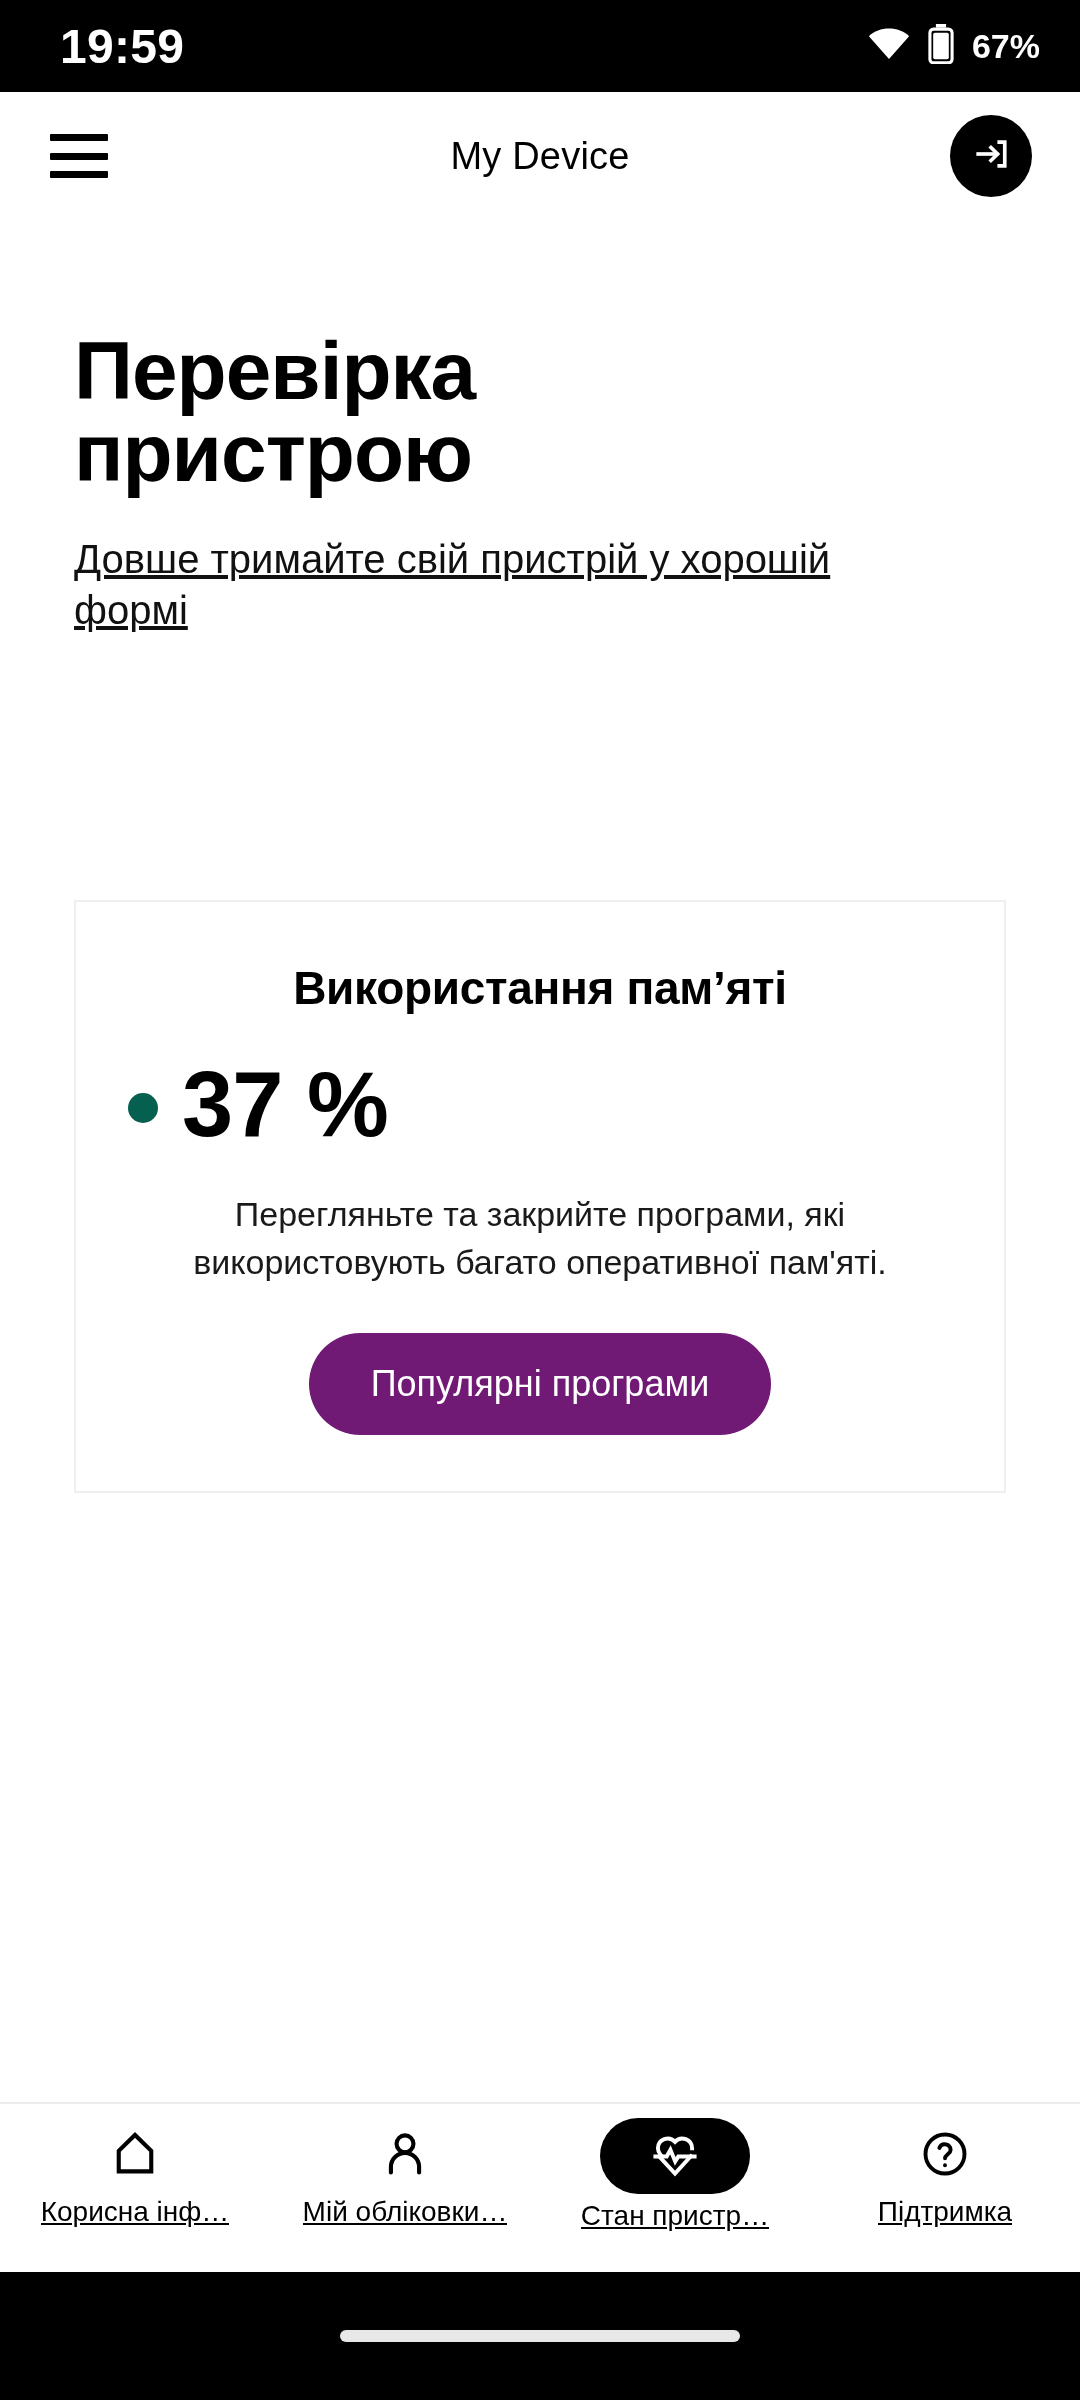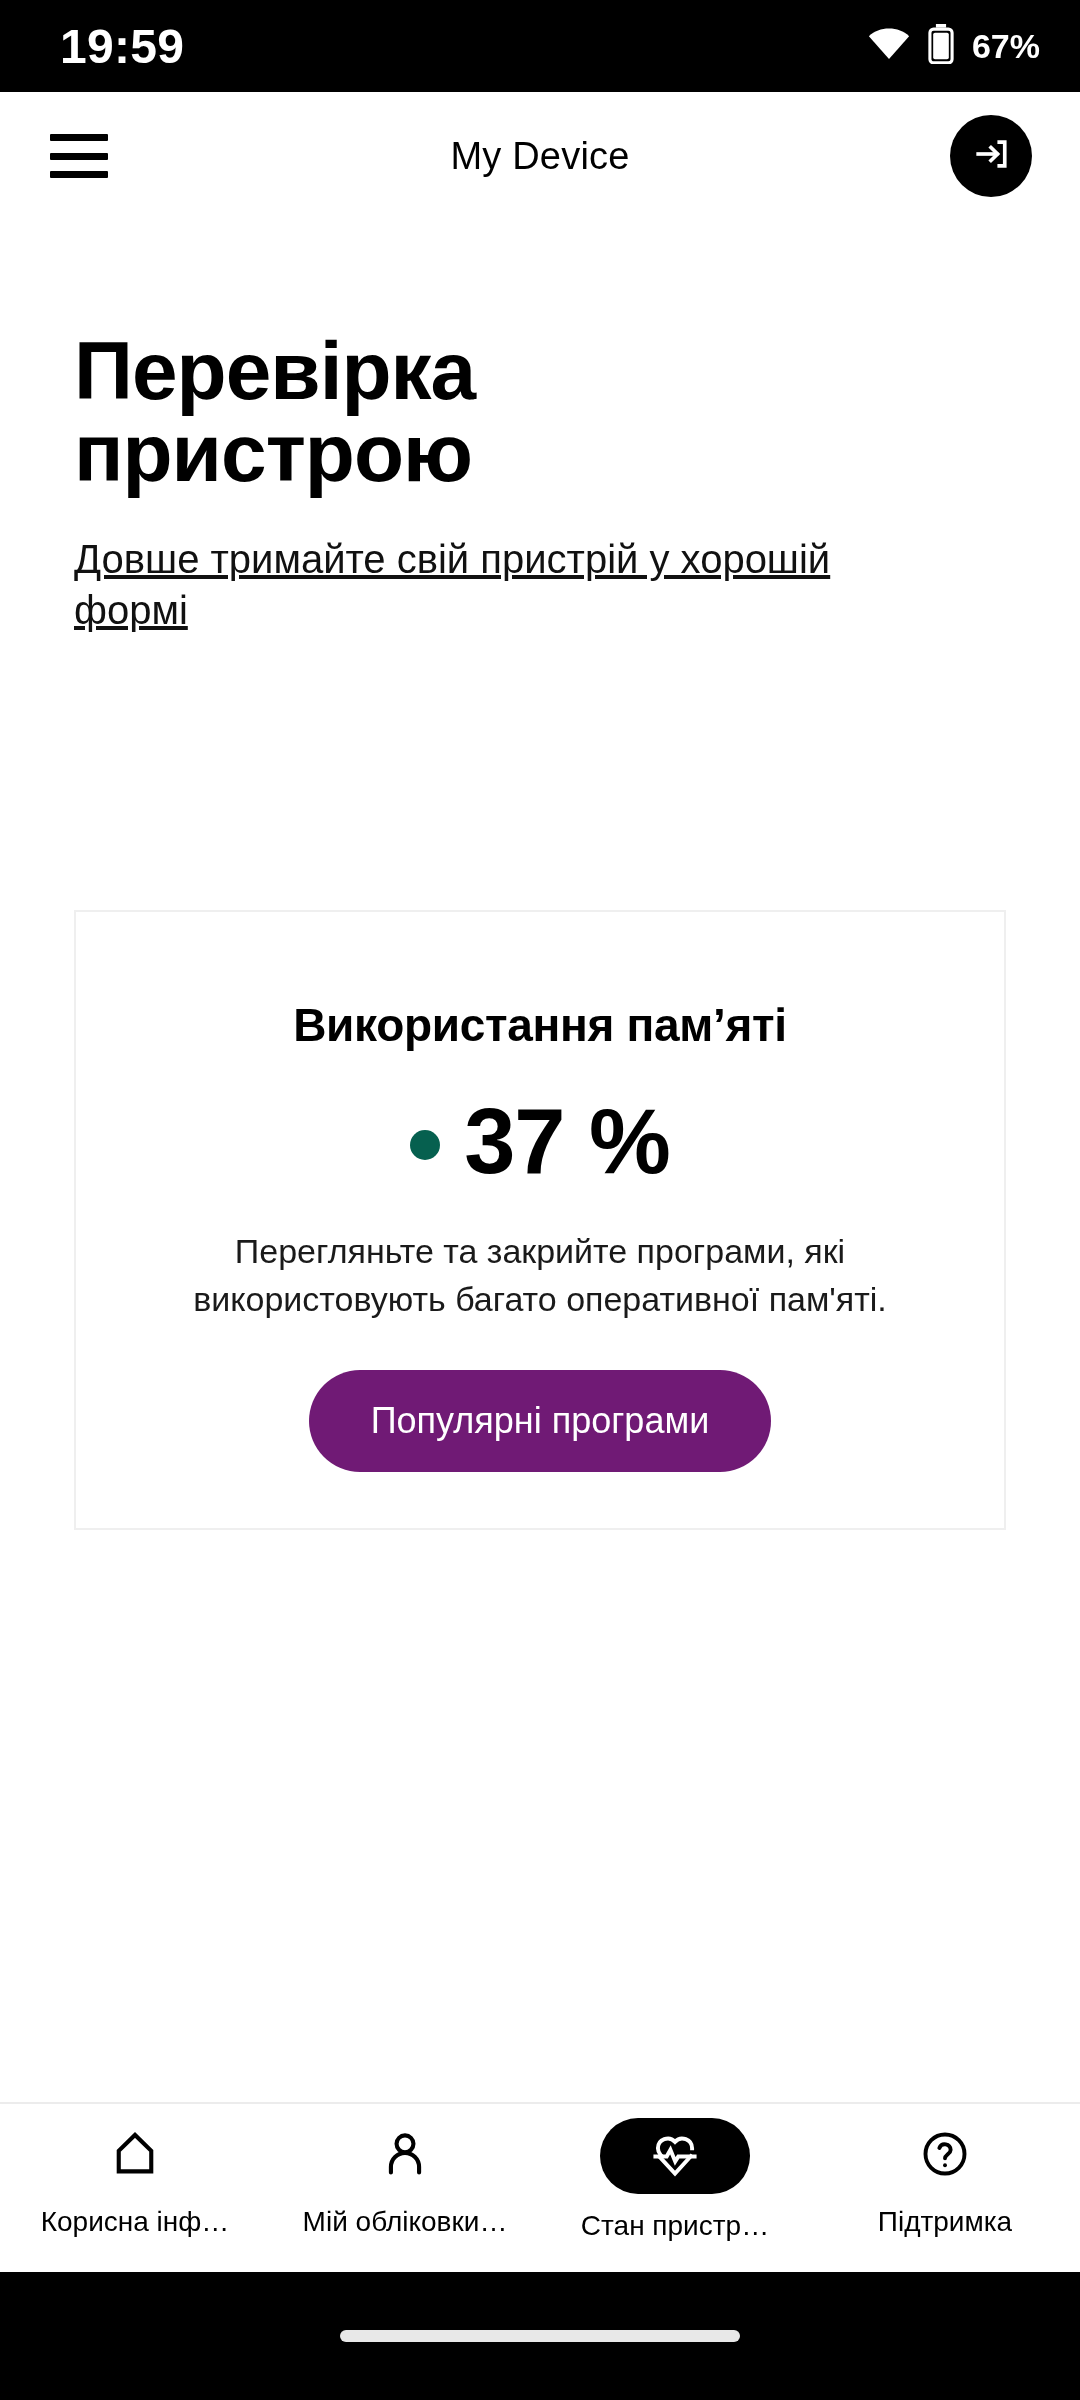--- a/index.html
+++ b/index.html
@@ -90,35 +90,35 @@
   }
 
   
   .content {
     position:absolute; top:900px; left:0;
     width:1080px; height:1242px;
     overflow:hidden;
   }
 
   .card {
-    margin:10px 74px 30px 74px;
+    margin:0 74px 30px 74px;
     background:#ffffff;
     border:2px solid #efefef;
-    padding:85px 52px 56px 52px;
+    padding:58px 52px 56px 52px;
     text-align:center;
   }
   .card-title {
     font-size:46px; font-weight:700;
     color:#000000; line-height:1.22;
     letter-spacing:-0.3px;
   }
   .card-metric {
     margin-top:42px;
     display:flex; align-items:center;
-    justify-content:center; gap:24px;
+    justify-content:flex-start; gap:24px;
   }
   .metric-dot {
     width:30px; height:30px; border-radius:50%;
     background:#06604F;
     flex:0 0 auto;
     margin-top:8px;
   }
   .metric-value {
     font-size:92px; font-weight:700;
     color:#000000; line-height:1;
@@ -146,23 +146,24 @@
     position:absolute; left:0; bottom:128px;
     width:1080px; height:170px;
     background:#ffffff;
     border-top:2px solid #ececec;
     display:flex; align-items:flex-start;
     padding-top:14px;
   }
   .nav-item {
     flex:1 1 0;
     display:flex; flex-direction:column;
-    align-items:center; gap:16px;
+    align-items:center; gap:6px;
     cursor:pointer;
     min-width:0;
+    text-decoration:underline;
   }
   .nav-icon-wrap {
     width:100px; height:72px;
     display:flex; align-items:center; justify-content:center;
   }
   .nav-icon-wrap.active {
     background:#000000;
     border-radius:40px;
     width:150px; height:76px;
   }

